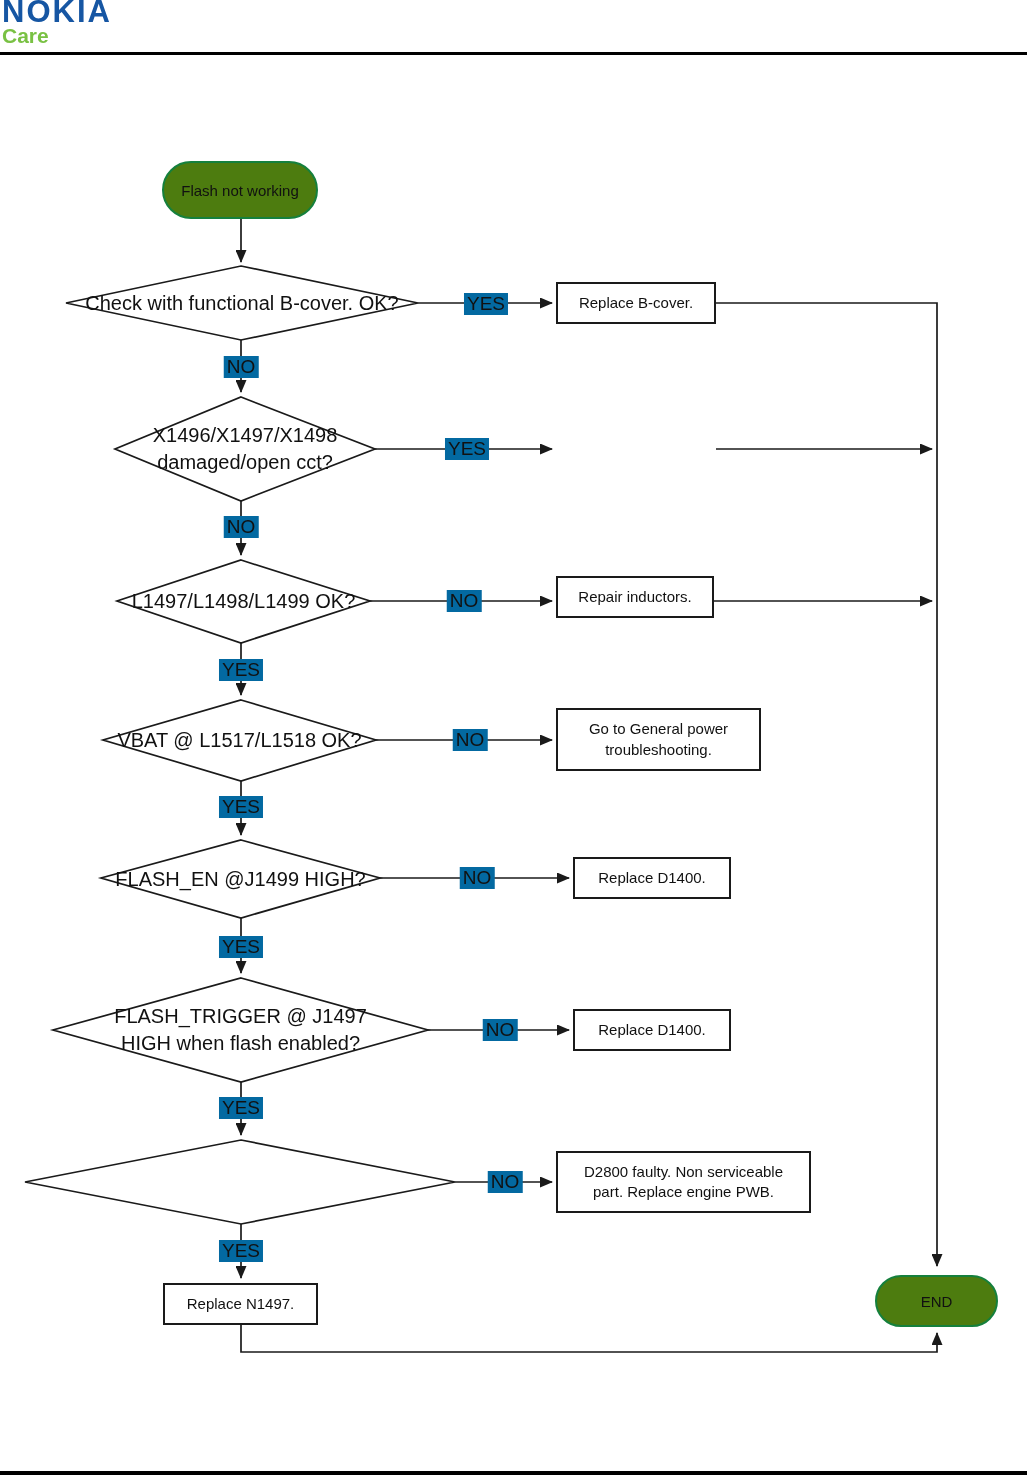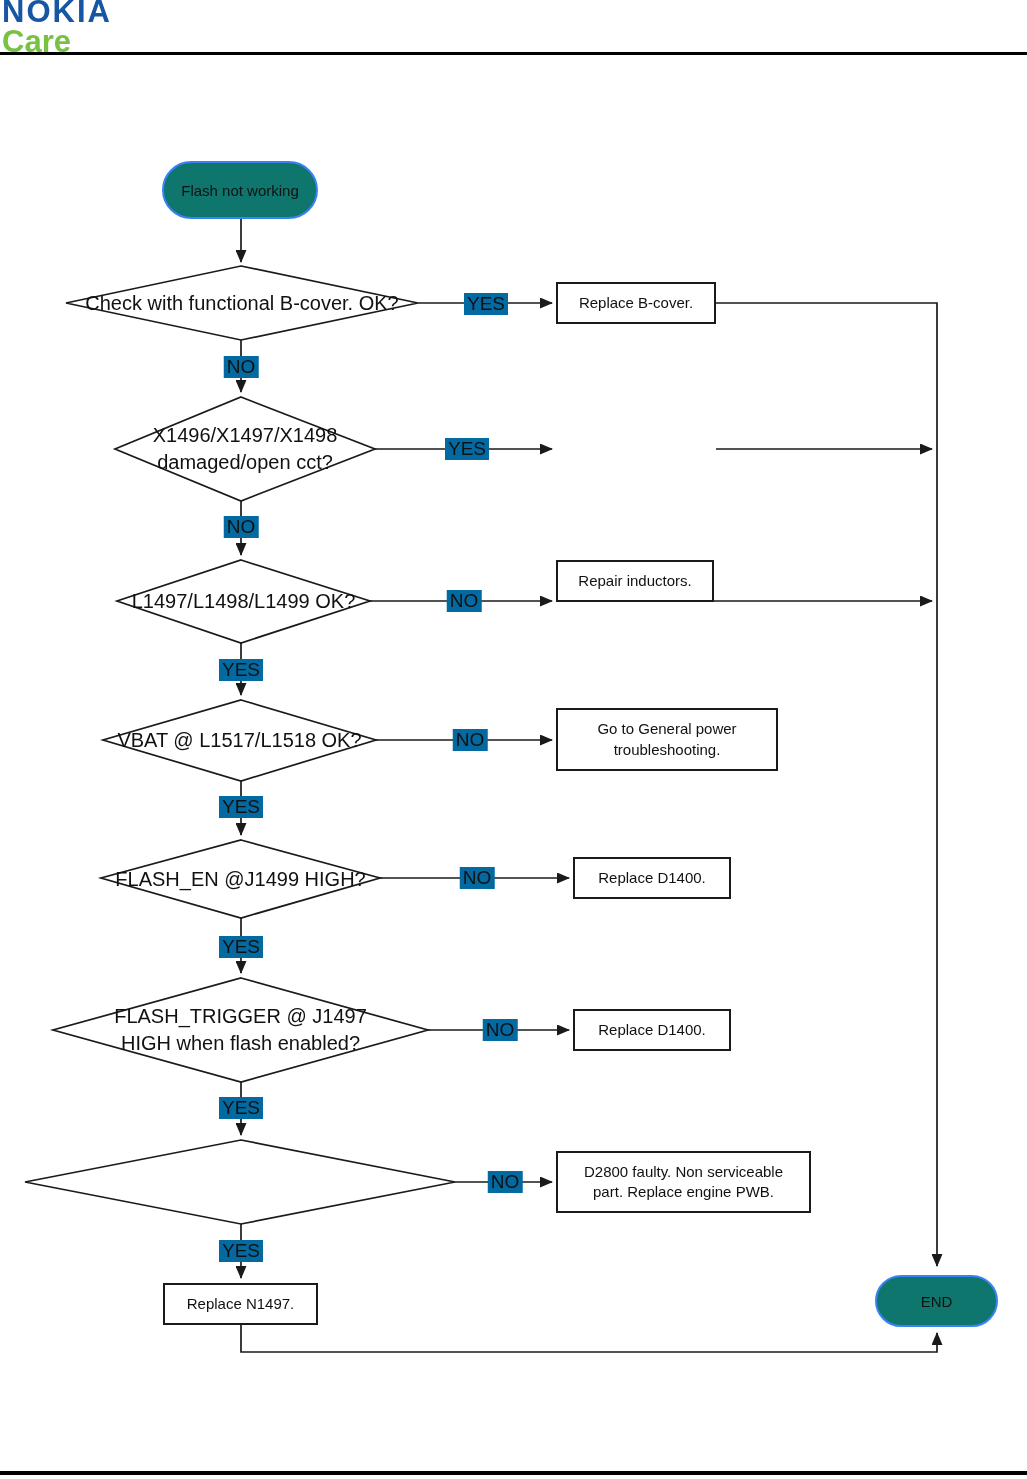--- a/index.html
+++ b/index.html
@@ -1,28 +1,28 @@
 <!DOCTYPE html>
 <html><head>
 <meta charset="utf-8">
 <style>
   html,body{margin:0;padding:0;background:#ffffff;}
   #page{position:relative;width:1027px;height:1479px;background:#fff;overflow:hidden;
         font-family:"Liberation Sans", sans-serif;color:#111;}
   .abs{position:absolute;}
   
   #logo-nokia{left:2px;top:-6px;font-size:31px;font-weight:bold;letter-spacing:2px;}
-  #logo-care{left:2px;top:24px;font-size:31px;font-weight:bold;}
+  #logo-care{left:2px;top:24px;font-size:21px;font-weight:bold;}
   .rule{left:0;width:1027px;background:#000;}
   #rule-top{top:52px;height:3px;}
   #rule-bottom{top:1471px;height:4px;}
   
   #wires{left:0;top:0;width:1027px;height:1479px;}
   
-  .stadium{border:2px solid #3b82f6;background:#0f766e;display:flex;align-items:center;
+  .stadium{border:2px solid #15803d;background:#4d7c0f;display:flex;align-items:center;
            justify-content:center;font-size:15px;text-align:left;box-sizing:border-box;}
   .box{border:2px solid #1a1a1a;background:#fff;display:flex;flex-direction:column;
        align-items:center;justify-content:center;font-size:15px;text-align:center;
        box-sizing:border-box;line-height:1.35;}
   .dtext{display:flex;flex-direction:column;align-items:center;justify-content:center;
          font-size:20px;text-align:center;line-height:1.35;pointer-events:none;}
   .lbl{transform:translate(-50%,-50%);background:#0369a1;padding:0 3px;font-size:19px;
        white-space:nowrap;}
 </style>
 </head>
@@ -86,22 +86,22 @@
   </div>
   <div class="abs dtext" style="left:117px;top:560px;width:253px;height:83px;">L1497/L1498/L1499 OK?</div>
   <div class="abs dtext" style="left:103px;top:700px;width:273px;height:81px;">VBAT @ L1517/L1518 OK?</div>
   <div class="abs dtext" style="left:101px;top:840px;width:279px;height:78px;">FLASH_EN @J1499 HIGH?</div>
   <div class="abs dtext" style="left:53px;top:978px;width:375px;height:104px;">
     <div>FLASH_TRIGGER @ J1497</div>
     <div>HIGH when flash enabled?</div>
   </div>
 
   <div class="abs box" style="left:556px;top:282px;width:160px;height:42px;">Replace B-cover.</div>
-  <div class="abs box" style="left:556px;top:560px;width:158px;height:42px;">Repair inductors.</div>
-  <div class="abs box" style="left:556px;top:708px;width:222px;height:63px;">
+  <div class="abs box" style="left:556px;top:576px;width:158px;height:42px;">Repair inductors.</div>
+  <div class="abs box" style="left:556px;top:708px;width:205px;height:63px;">
     <div>Go to General power</div>
     <div>troubleshooting.</div>
   </div>
   <div class="abs box" style="left:573px;top:857px;width:158px;height:42px;">Replace D1400.</div>
   <div class="abs box" style="left:573px;top:1009px;width:158px;height:42px;">Replace D1400.</div>
   <div class="abs box" style="left:556px;top:1151px;width:255px;height:62px;">
     <div>D2800 faulty. Non serviceable</div>
     <div>part. Replace engine PWB.</div>
   </div>
   <div class="abs box" style="left:163px;top:1283px;width:155px;height:42px;">Replace N1497.</div>

